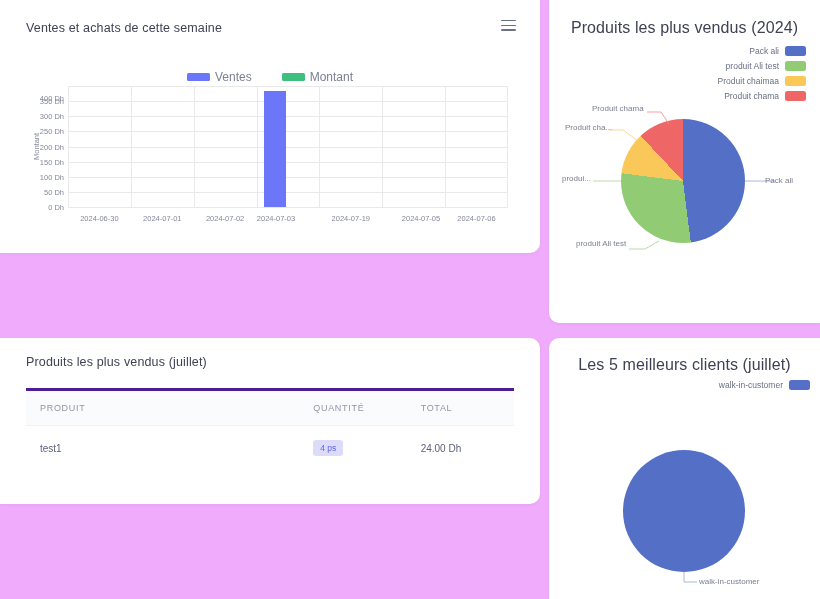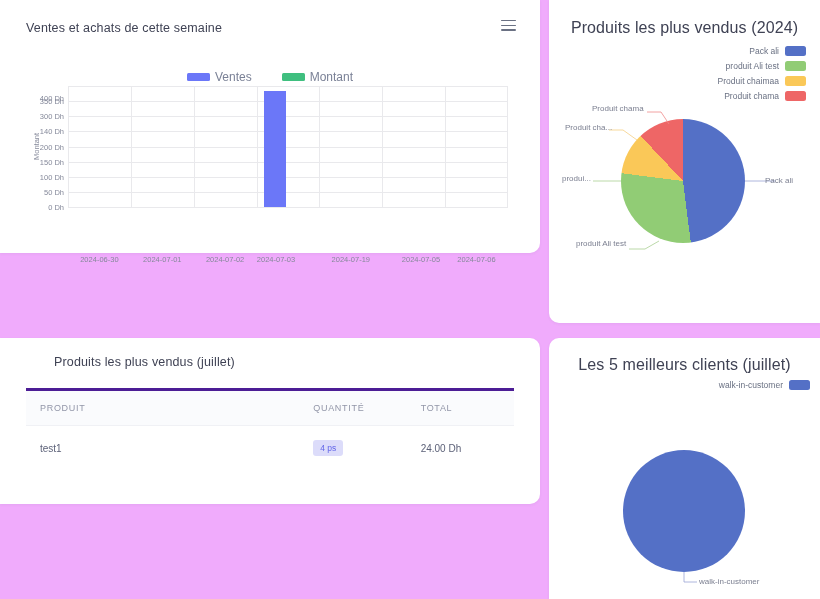--- a/index.html
+++ b/index.html
@@ -33,21 +33,21 @@
   #card-prodtable  { left: 0px;   top: 338px; width: 540px; height: 166px; border-radius: 0 10px 10px 0; }
   #card-clients    { left: 549px; top: 338px; width: 271px; height: 261px; border-radius: 10px 0 0 0; }
 
   
   .card-title {
     font-size: 12.5px;
     color: #3f4254;
     letter-spacing: 0.15px;
   }
   #sales-title { position: absolute; left: 26px; top: 21px; }
-  #table-title { position: absolute; left: 26px; top: 355px; margin-left: 28px; }
+  #table-title { position: absolute; left: 26px; top: 355px; }
 
   .card-title-centered {
     position: absolute;
     width: 100%;
     text-align: center;
     font-size: 16px;
     color: #3f4254;
     letter-spacing: 0.1px;
   }
 
@@ -99,21 +99,20 @@
     white-space: nowrap;
     transform: translateY(-50%);
   }
   .xtick {
     position: absolute;
     font-size: 7.5px;
     color: #85899a;
     text-align: center;
     white-space: nowrap;
     transform: translateX(-50%);
-    margin-top: 41px;
   }
 
   .gridline-h { position: absolute; left: 0; height: 1px; background: #e9e9ec; width: 100%; }
   .gridline-v { position: absolute; top: 0; width: 1px; background: #e9e9ec; height: 100%; }
 
   
   .pie {
     position: absolute;
     border-radius: 50%;
   }
@@ -214,21 +213,21 @@
       <div class="gridline-v" style="left:377.1px"></div>
       <div class="gridline-v" style="left:439px"></div>
 
       <div style="position:absolute; left:196px; width:22px; bottom:0; height:116px; background:#6b77f8;"></div>
     </div>
 
     <div style="position:absolute; left:0; top:86px; width:64px;">
       <div class="ytick" style="top:12px">400 Dh</div>
       <div class="ytick" style="top:15.1px">350 Dh</div>
       <div class="ytick" style="top:30.3px">300 Dh</div>
-      <div class="ytick" style="top:45.4px">140 Dh</div>
+      <div class="ytick" style="top:45.4px">250 Dh</div>
       <div class="ytick" style="top:60.5px">200 Dh</div>
       <div class="ytick" style="top:75.6px">150 Dh</div>
       <div class="ytick" style="top:90.8px">100 Dh</div>
       <div class="ytick" style="top:105.9px">50 Dh</div>
       <div class="ytick" style="top:121px">0 Dh</div>
     </div>
 
     <div style="position:absolute; left:68px; top:214px; width:440px;">
       <div class="xtick" style="left:31.4px">2024-06-30</div>
       <div class="xtick" style="left:94.3px">2024-07-01</div>

